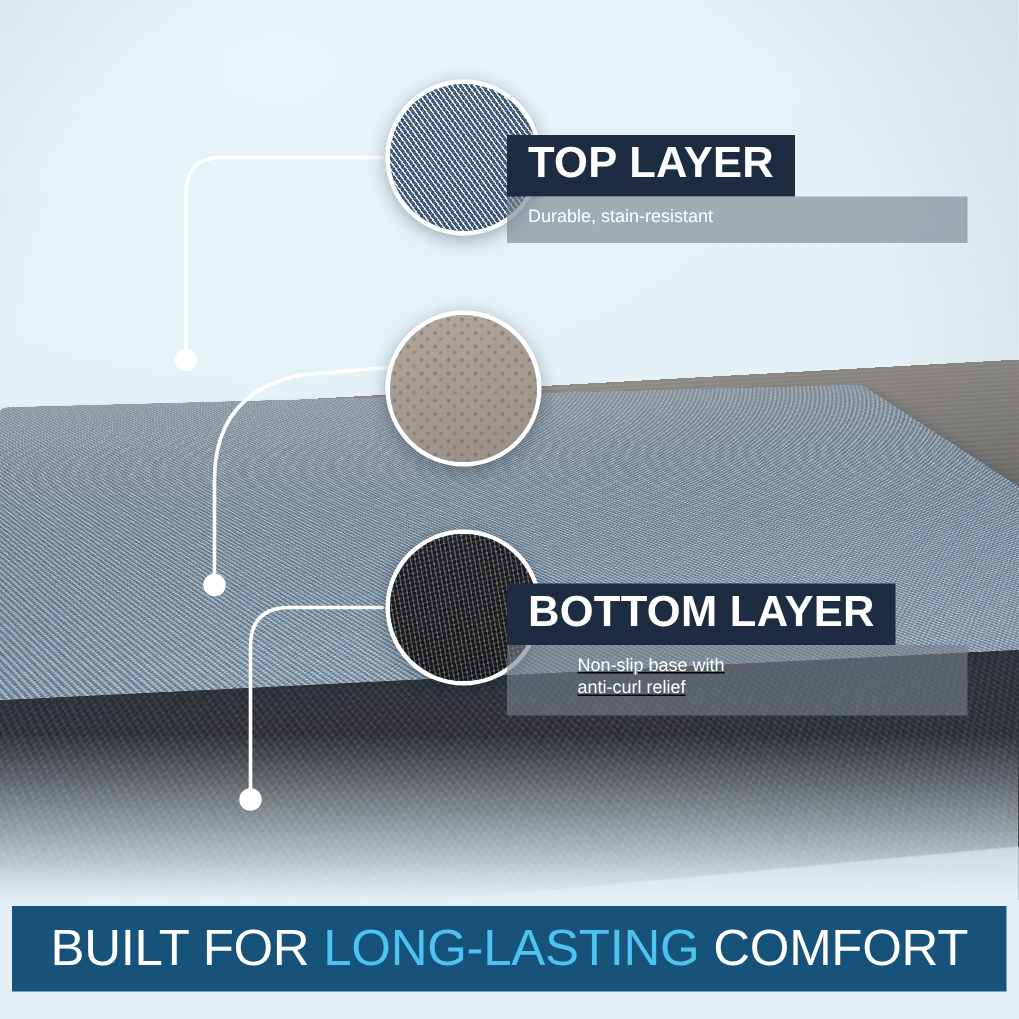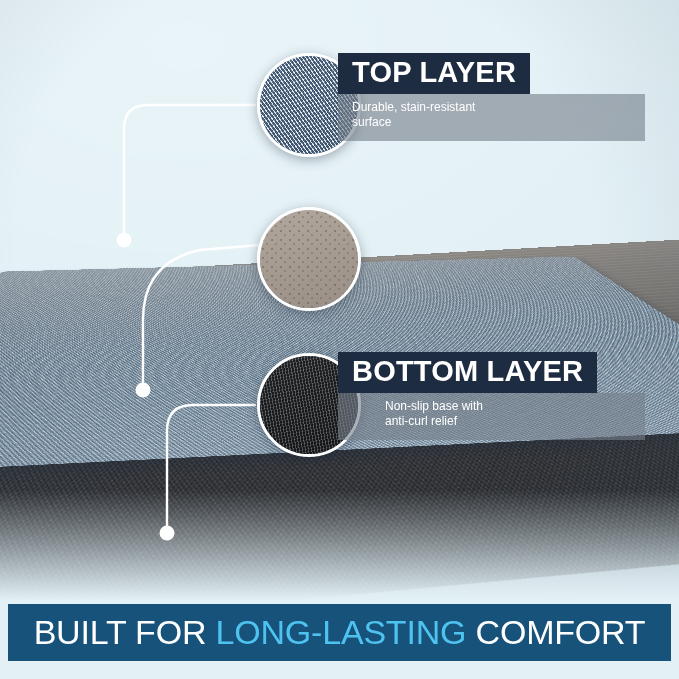--- a/index.html
+++ b/index.html
@@ -118,21 +118,21 @@
 
   .loupe-bottom{ left:257px; top:353px; }
   .loupe-bottom .tex{
     background:
       repeating-linear-gradient(80deg, rgba(255,255,255,.16) 0 1px, rgba(0,0,0,.40) 1px 3px),
       repeating-linear-gradient(-12deg, rgba(255,255,255,.10) 0 1px, rgba(0,0,0,.28) 1px 3px),
       linear-gradient(170deg,#3e4146 0%,#35383c 55%,#2b2e32 100%);
   }
 
   
-  .callout{ position:absolute; }
+  .callout{ position:absolute;margin-top:37px; }
   .callout .bar{
     background:#1d2c40;
     padding:5px 14px 7px 14px;
     display:inline-block;
   }
   .callout .bar h2{
     font-size:29px;
     line-height:1.0;
     font-weight:bold;
     color:#ffffff;
@@ -144,21 +144,21 @@
     padding:6px 14px 10px 14px;
     color:#ffffff;
     font-size:12px;
     line-height:1.28;
     font-weight:500;
   }
   .callout .body p{ white-space:nowrap; }
 
   .co-top{    left:338px; top:53px;  }
   .co-core{   left:338px; top:206px; }
-  .co-bottom{ left:338px; top:352px; }
+  .co-bottom{ left:338px; top:352px;text-decoration:underline; }
 
   .co-top    .body{ width:307px; }
   .co-core   .body{ width:307px; }
   .co-bottom .body{ width:307px;padding-left:47px; }
 
   
   .banner{
     position:absolute;
     left:8px; top:604px; width:663px; height:57px;
     background:#17527b;
@@ -209,21 +209,20 @@
   <div class="loupe loupe-bottom">
     <div class="tex"></div>
   </div>
 
   <div class="callout co-top">
     <div class="bar">
       <h2>TOP LAYER</h2>
     </div>
     <div class="body">
       <p>Durable, stain-resistant</p>
-      <p>surface</p>
     </div>
   </div>
 
 
   <div class="callout co-bottom">
     <div class="bar">
       <h2>BOTTOM LAYER</h2>
     </div>
     <div class="body">
       <p>Non-slip base with</p>

